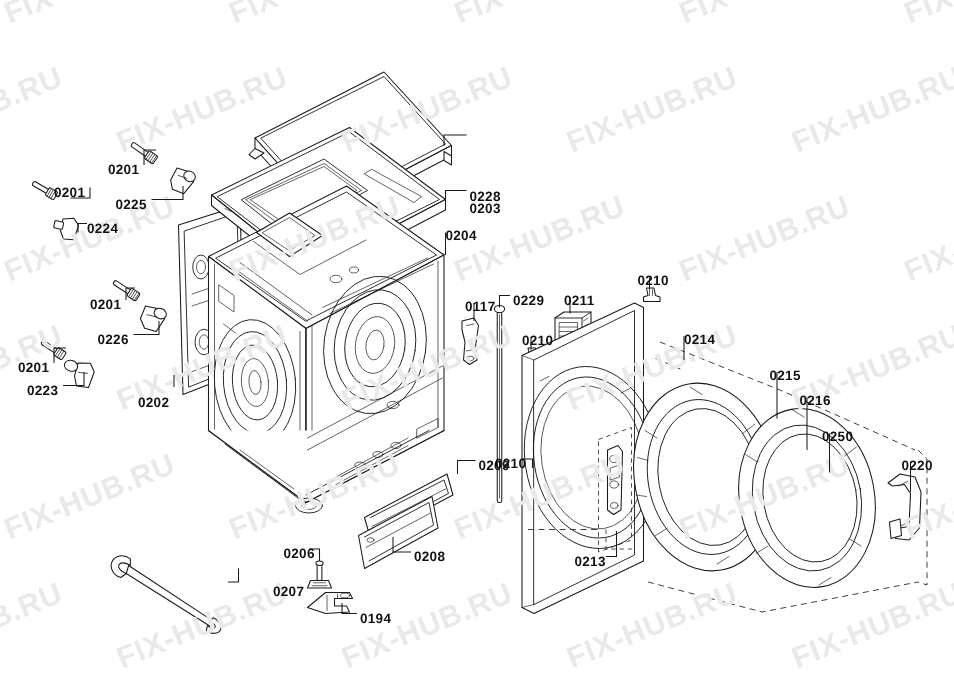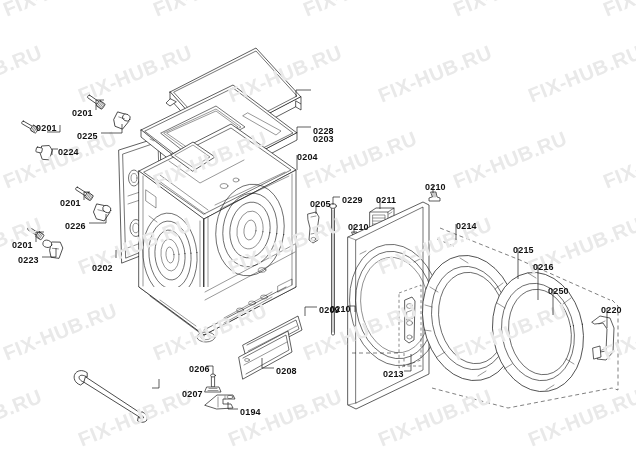--- a/index.html
+++ b/index.html
@@ -392,21 +392,21 @@
       <div class="lbl" style="left: 36px; top: 123px; color: rgb(18, 18, 18);">0201</div>
       <div class="lbl" style="left: 58px; top: 147px; color: rgb(18, 18, 18);">0224</div>
       <div class="lbl" style="left: 60px; top: 198px; color: rgb(18, 18, 18);">0201</div>
       <div class="lbl" style="left: 65px; top: 221px; color: rgb(18, 18, 18);">0226</div>
       <div class="lbl" style="left: 12px; top: 240px; color: rgb(18, 18, 18);">0201</div>
       <div class="lbl" style="left: 18px; top: 255px; color: rgb(18, 18, 18);">0223</div>
       <div class="lbl" style="left: 92px; top: 263px; color: rgb(18, 18, 18);">0202</div>
       <div class="lbl" style="left: 313px; top: 89px; color: rgb(18, 18, 18); margin-top: 45px;">0203</div>
       <div class="lbl" style="left: 313px; top: 126px; color: rgb(18, 18, 18);">0228</div>
       <div class="lbl" style="left: 297px; top: 152px; color: rgb(18, 18, 18);">0204</div>
-      <div class="lbl" style="left: 310px; top: 199px; color: rgb(18, 18, 18);">0205</div>
+      <div class="lbl" style="left: 310px; top: 199px; color: rgb(18, 18, 18);">0117</div>
       <div class="lbl" style="left: 342px; top: 195px; color: rgb(18, 18, 18); text-align: center;">0229</div>
       <div class="lbl" style="left: 376px; top: 195px; color: rgb(18, 18, 18);">0211</div>
       <div class="lbl" style="left: 348px; top: 222px; color: rgb(18, 18, 18);">0210</div>
       <div class="lbl" style="left: 425px; top: 182px; color: rgb(18, 18, 18);">0210</div>
       <div class="lbl" style="left: 330px; top: 304px; color: rgb(18, 18, 18);">0210</div>
       <div class="lbl" style="left: 456px; top: 221px; color: rgb(18, 18, 18); text-align: center;">0214</div>
       <div class="lbl" style="left: 513px; top: 245px; color: rgb(18, 18, 18);">0215</div>
       <div class="lbl" style="left: 533px; top: 262px; color: rgb(18, 18, 18);">0216</div>
       <div class="lbl" style="left: 548px; top: 286px; color: rgb(18, 18, 18);">0250</div>
       <div class="lbl" style="left: 601px; top: 305px; color: rgb(18, 18, 18);">0220</div>

